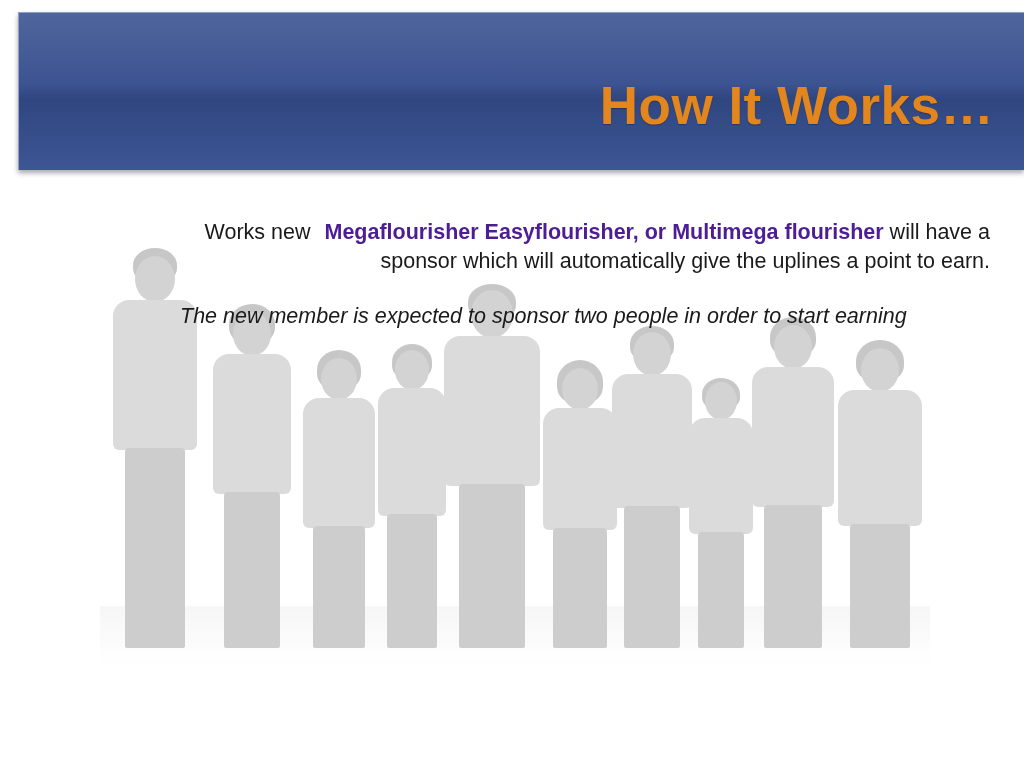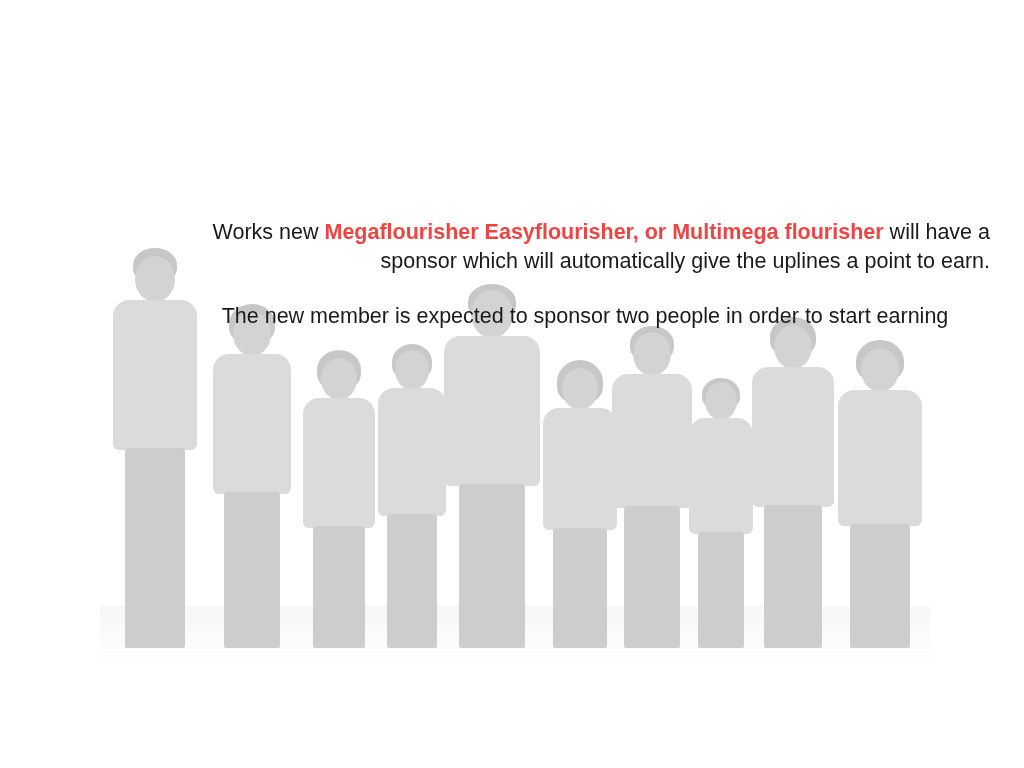--- a/index.html
+++ b/index.html
@@ -125,33 +125,37 @@
 
   #body-text p {
     margin: 0 0 0 0;
   }
 
   .para-gap {
     height: 26px;
   }
 
   .highlight {
-    color: #ef4444;
+    color: #4c1d95;
     font-weight: bold;
+    margin-left: 8px;
   }
 
   .p1 { text-align: right; }
-  .p2 { text-align: center; }
+  .p2 { text-align: left; font-style: italic; }
   .p3 { text-align: right; }
 </style>
 </head>
 <body>
 
 <div id="slide">
 
+  <div id="title-banner">
+    <div id="title-text">How It Works…</div>
+  </div>
 
   <div id="photo">
     <div class="floor"></div>
 
     <div class="person" style="left:10px; height:400px; width:90px;">
       <div class="hair" style="top:0px; width:44px; height:34px;"></div>
       <div class="head" style="top:8px; width:40px; height:46px;"></div>
       <div class="body" style="top:52px; width:84px; height:150px;"></div>
       <div class="legs" style="top:200px; width:60px; height:200px;"></div>
     </div>

